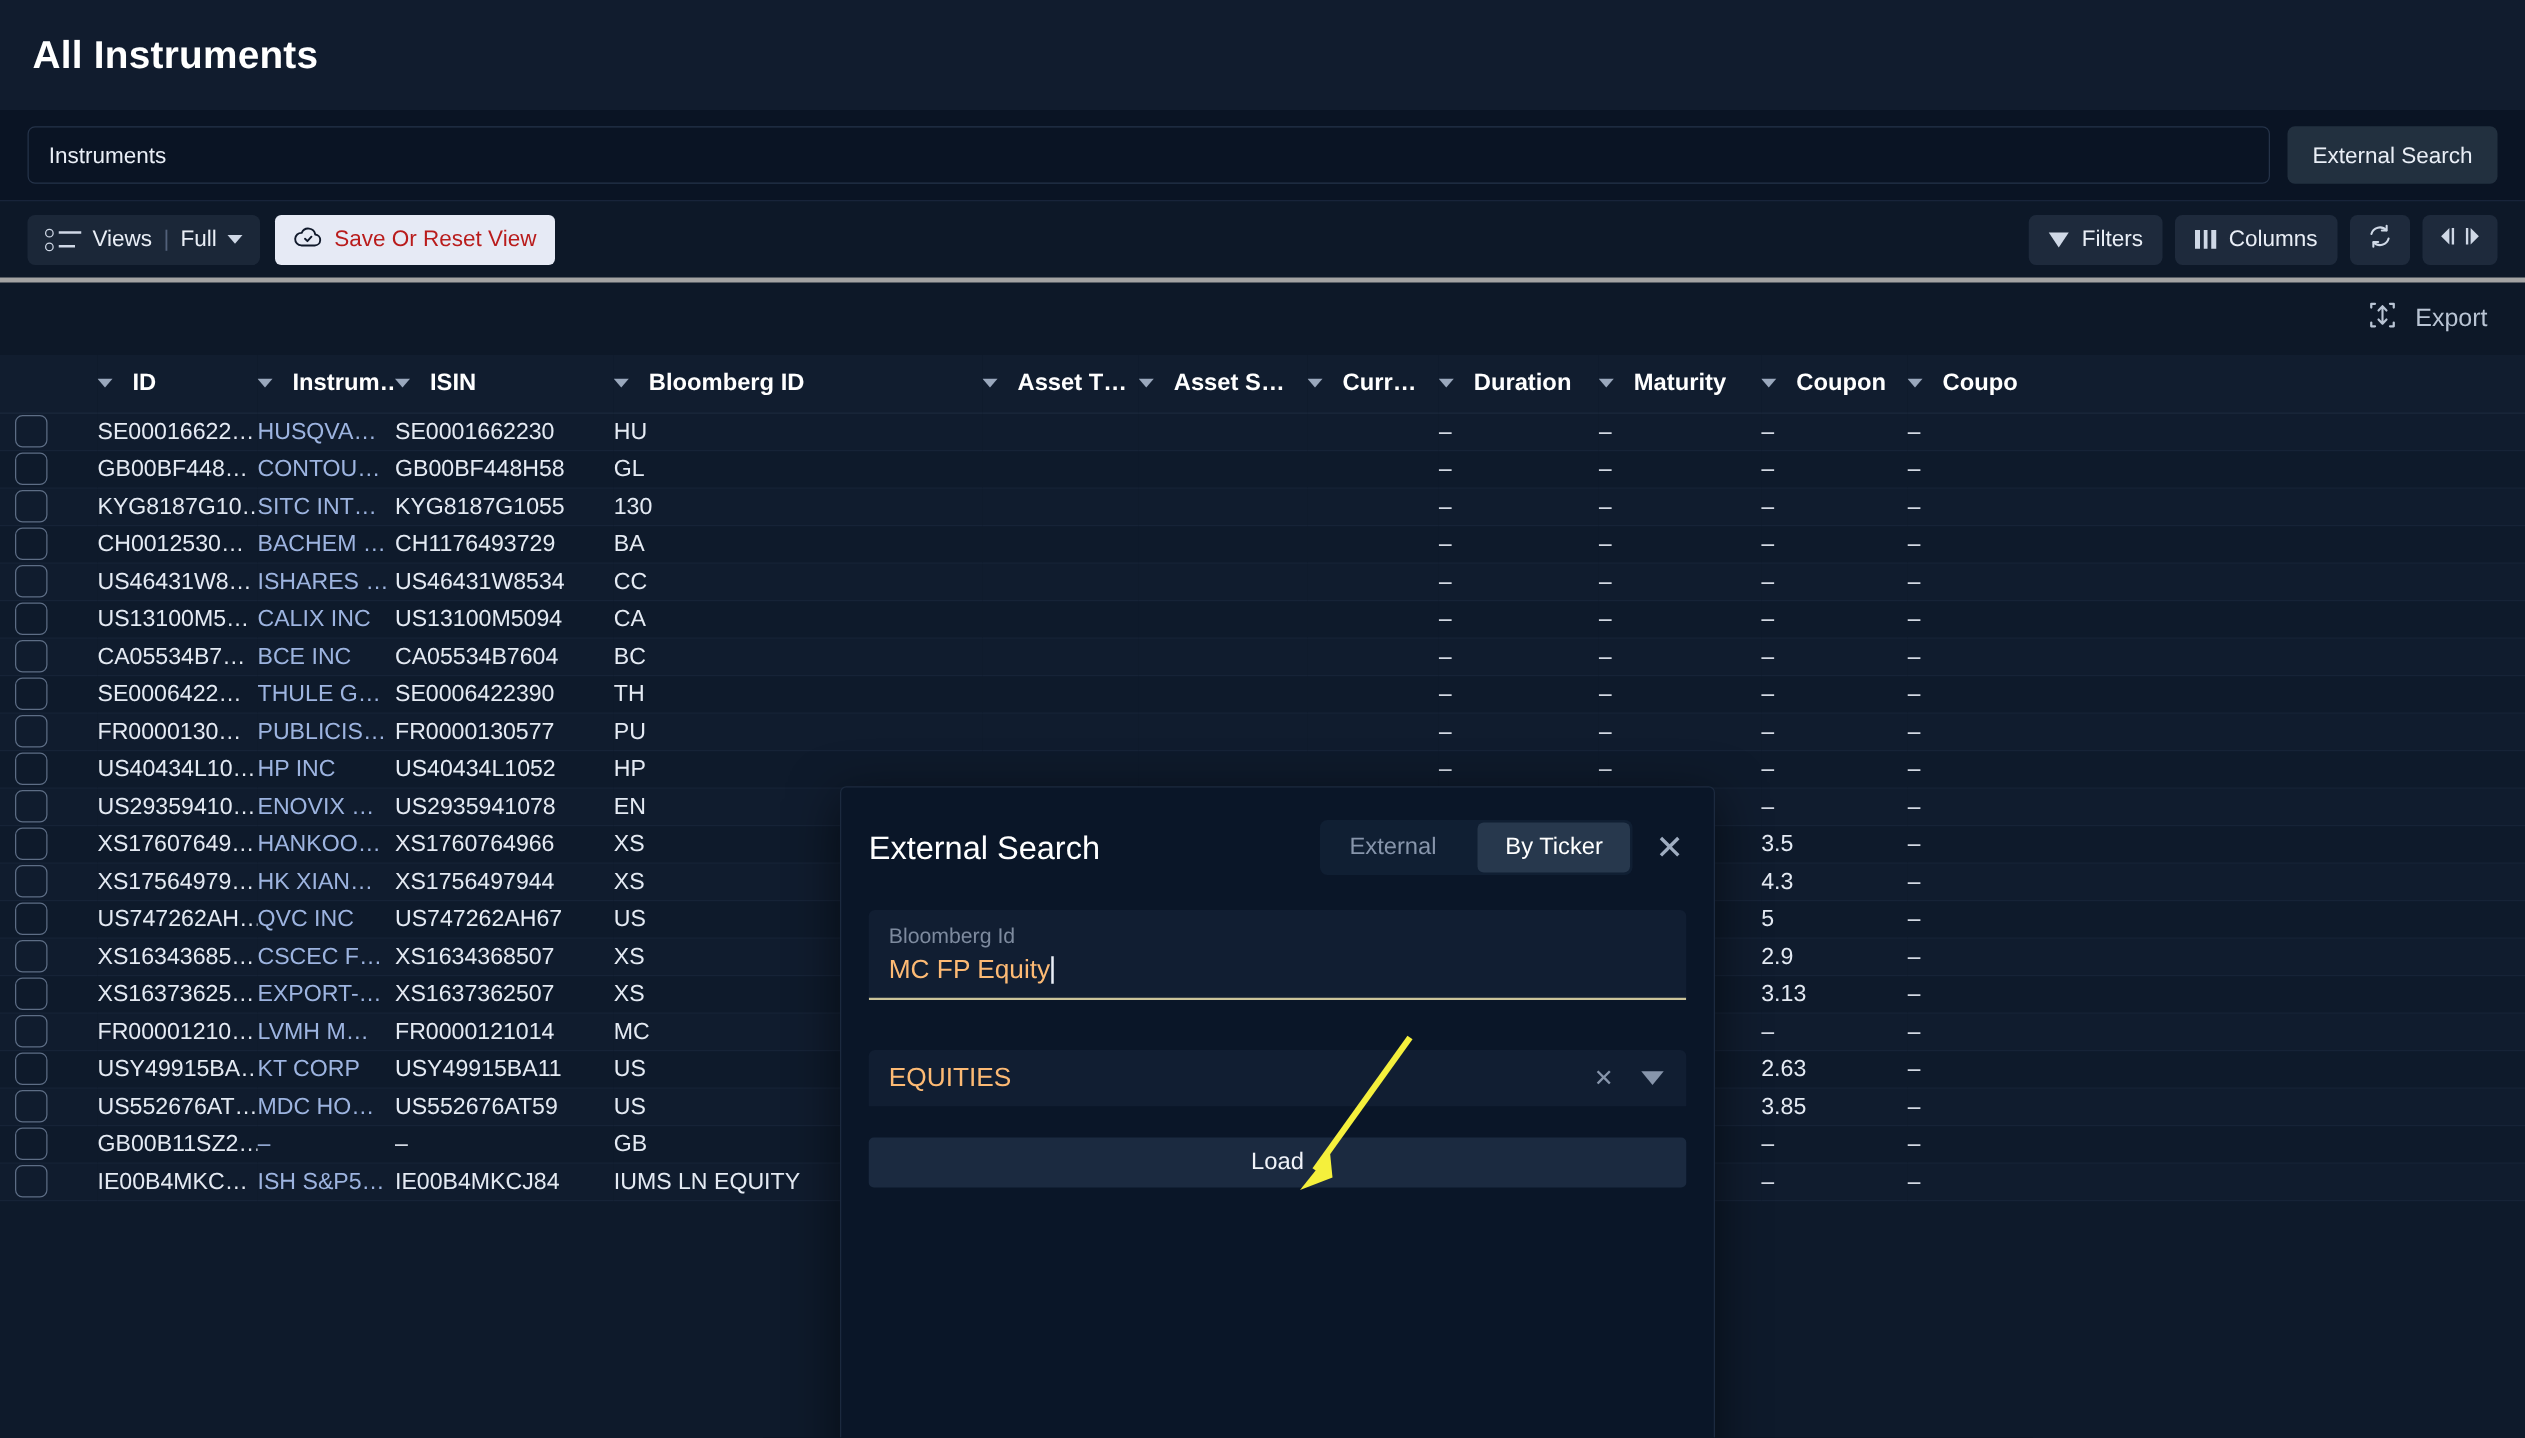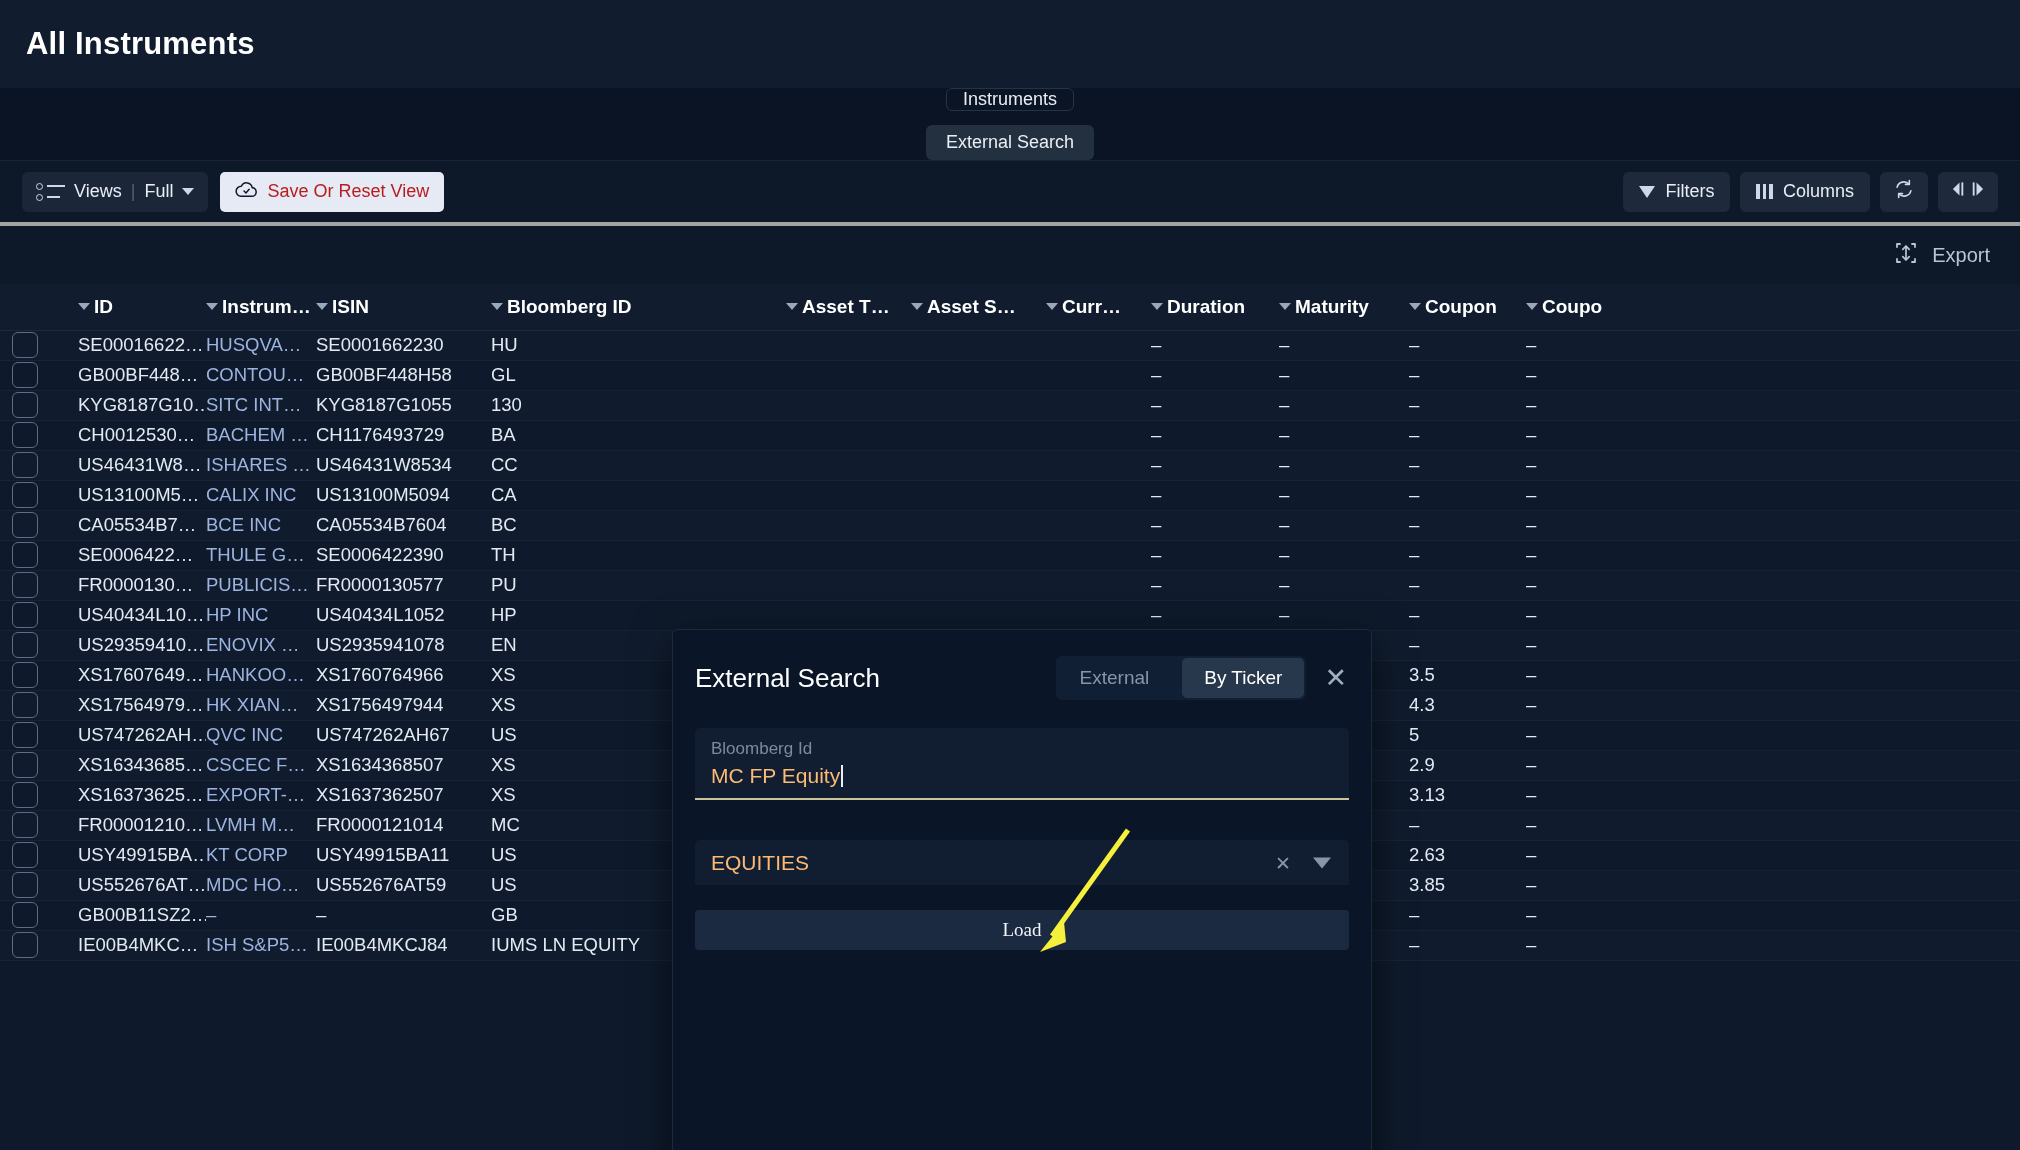--- a/index.html
+++ b/index.html
@@ -24,21 +24,20 @@
     letter-spacing: .2px;
   }
   
   .searchbar-row {
     height: 72px;
     background: #0a1424;
     display: flex;
     align-items: center;
     padding: 0 22px;
     gap: 14px;
-    flex-direction: column;
   }
   .search-field {
     flex: 1;
     height: 46px;
     border: 1px solid #253349;
     border-radius: 6px;
     background: transparent;
     display: flex;
     align-items: center;
     padding: 0 16px;
@@ -177,21 +176,21 @@
     background: #111d2f;
     color: #ffffff;
     font-size: 19px;
     font-weight: bold;
     text-align: left;
     padding: 0 6px 0 0;
     white-space: nowrap;
     overflow: hidden;
     border-bottom: 1px solid #1d2a3e;
   }
-  thead th .hcell { display: flex; align-items: center; gap: 4px; }
+  thead th .hcell { display: flex; align-items: center; gap: 16px; }
   .sort-caret {
     width: 0; height: 0; flex: none;
     border-left: 6px solid transparent;
     border-right: 6px solid transparent;
     border-top: 7px solid #9aa8bd;
   }
   tbody td {
     height: 30px;
     color: #e4eaf3;
     font-size: 18.5px;
@@ -299,21 +298,21 @@
   }
   .field-gap { height: 40px; }
   .load-btn {
     width: 100%;
     height: 40px;
     background: #1b2a40;
     border: none;
     border-radius: 4px;
     color: #f0f3f9;
     font-size: 19px;
-    font-family: Liberation Serif, serif;
+    font-family: Liberation Sans, sans-serif;
     cursor: pointer;
     margin-top: 25px;
   }
   .arrow-annotation {
     position: absolute;
     left: 1020px; top: 540px;
     width: 120px; height: 130px;
     pointer-events: none;
     z-index: 50;
   }

